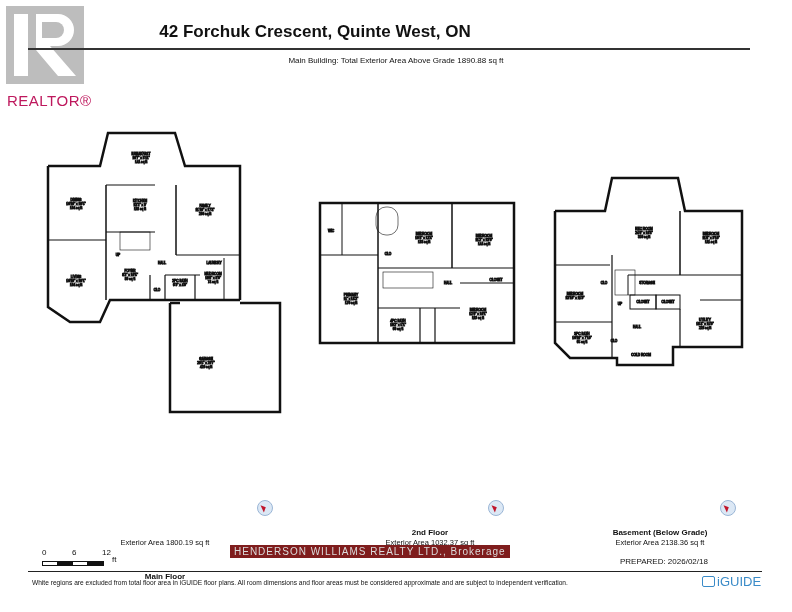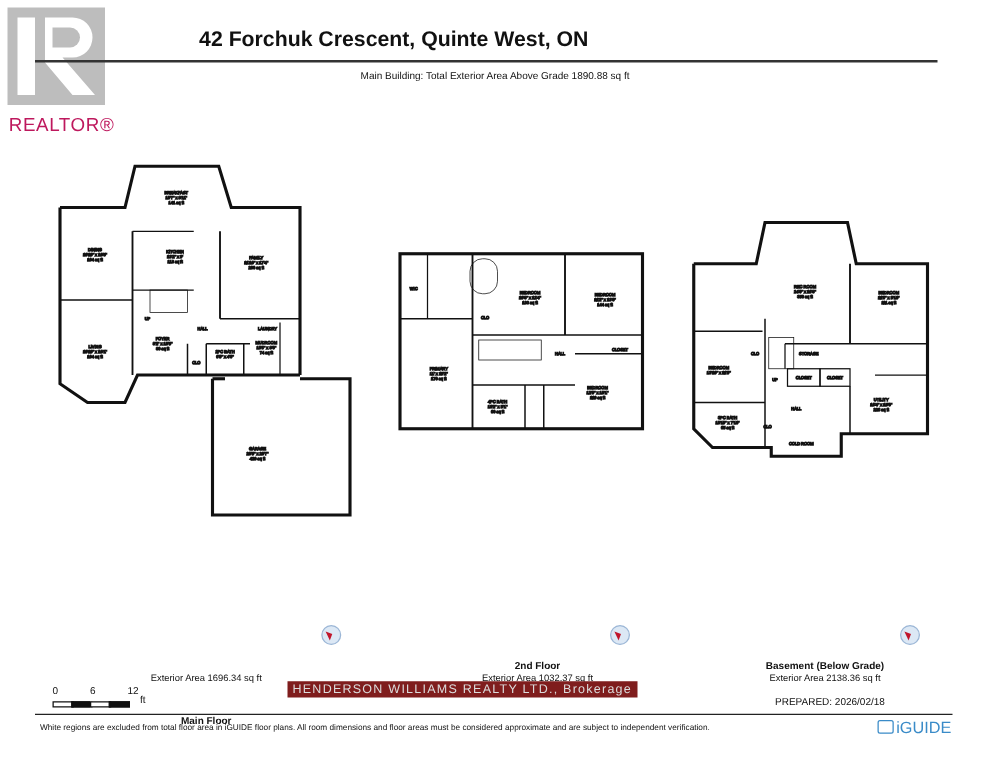--- a/index.html
+++ b/index.html
@@ -168,21 +168,21 @@
     <text class="room-label" x="614" y="342">CLO</text>
     <text class="room-label" x="641" y="356">COLD ROOM</text>
   </g>
 </svg>
 
 <div class="compass" style="left:257px;top:500px;"></div>
 <div class="compass" style="left:488px;top:500px;"></div>
 <div class="compass" style="left:720px;top:500px;"></div>
 
 <div class="floor-name" style="left:100px;top:528px;width:130px;margin-top:44px;">Main Floor</div>
-<div class="floor-area" style="left:100px;top:538px;width:130px;">Exterior Area 1696.34 sq ft</div>
+<div class="floor-area" style="left:100px;top:538px;width:130px;">Exterior Area 1800.19 sq ft</div>
 <div class="floor-name" style="left:365px;top:528px;width:130px;">2nd Floor</div>
 <div class="floor-area" style="left:365px;top:538px;width:130px;">Exterior Area 1032.37 sq ft</div>
 <div class="floor-name" style="left:585px;top:528px;width:150px;">Basement (Below Grade)</div>
 <div class="floor-area" style="left:585px;top:538px;width:150px;">Exterior Area 2138.36 sq ft</div>
 
 <div class="abs scale">
   <div class="scale-labels">
     <span style="left:0;">0</span>
     <span style="left:30px;">6</span>
     <span style="left:60px;">12</span>

